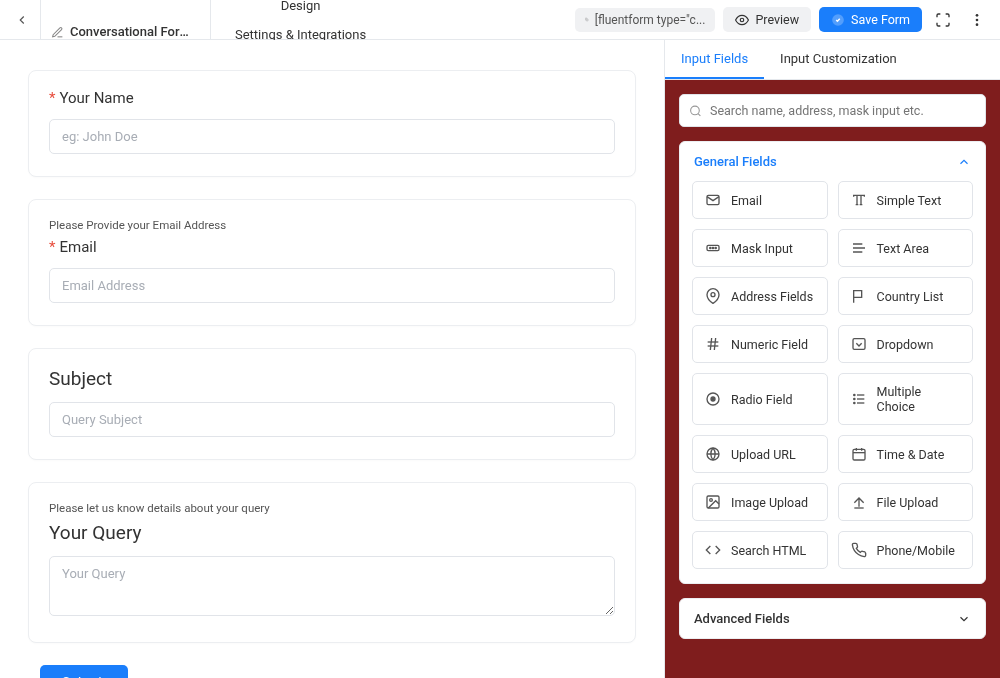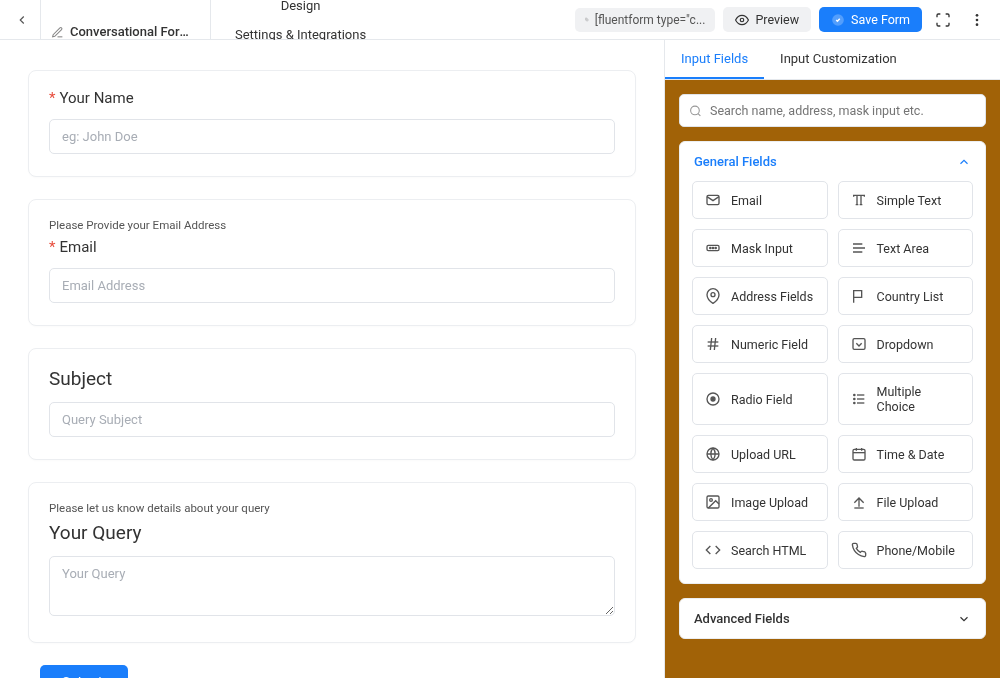--- a/index.html
+++ b/index.html
@@ -26,21 +26,21 @@
   .form-card .sub-label { font-size: 19px; margin-bottom: 12px; display: block; }
   .form-card input, .form-card textarea { width: 100%; border: 1px solid #e1e4e9; border-radius: 5px; padding: 9px 12px; font-size: 13px; color: #333; font-family: inherit; }
   .form-card textarea { resize: both; height: 60px; }
   .form-card input::placeholder, .form-card textarea::placeholder { color: #a8adb5; }
   .submit-btn { background: #1a7efb; color: #fff; border: none; border-radius: 5px; padding: 10px 22px; font-size: 14px; cursor: pointer; margin-left: 12px; }
 
   .sidebar { width: 336px; border-left: 1px solid #e5e8ec; display: flex; flex-direction: column; }
   .side-tabs { display: flex; border-bottom: 1px solid #e5e8ec; }
   .side-tab { padding: 11px 16px; font-size: 13px; cursor: pointer; border-bottom: 2px solid transparent; }
   .side-tab.active { color: #1a7efb; border-bottom-color: #1a7efb; }
-  .side-body { flex: 1; overflow-y: auto; background: #a16207; }
+  .side-body { flex: 1; overflow-y: auto; background: #7f1d1d; }
   .search-wrap { padding: 14px 14px 0; }
   .search-input { width: 100%; border: 1px solid #e1e4e9; border-radius: 5px; padding: 8px 12px 8px 30px; font-size: 12.5px; background: #fff; }
   .search-box { position: relative; }
   .search-box .sicon { position: absolute; left: 10px; top: 50%; transform: translateY(-50%); color: #999; }
   .section { background: #fff; margin: 14px; border: 1px solid #eceef1; border-radius: 6px; }
   .section-head { display: flex; justify-content: space-between; align-items: center; padding: 12px 14px; font-size: 13px; font-weight: 500; color: #1a7efb; cursor: pointer; }
   .section-head.closed { color: #333; }
   .field-grid { display: grid; grid-template-columns: 1fr 1fr; gap: 10px; padding: 0 12px 14px; }
   .field-item { border: 1px solid #e1e4e9; border-radius: 5px; padding: 10px 12px; font-size: 12.5px; display: flex; align-items: center; gap: 10px; cursor: grab; background: #fff; }
   .field-item .fi-icon { width: 16px; height: 16px; color: #555; flex-shrink: 0; }

